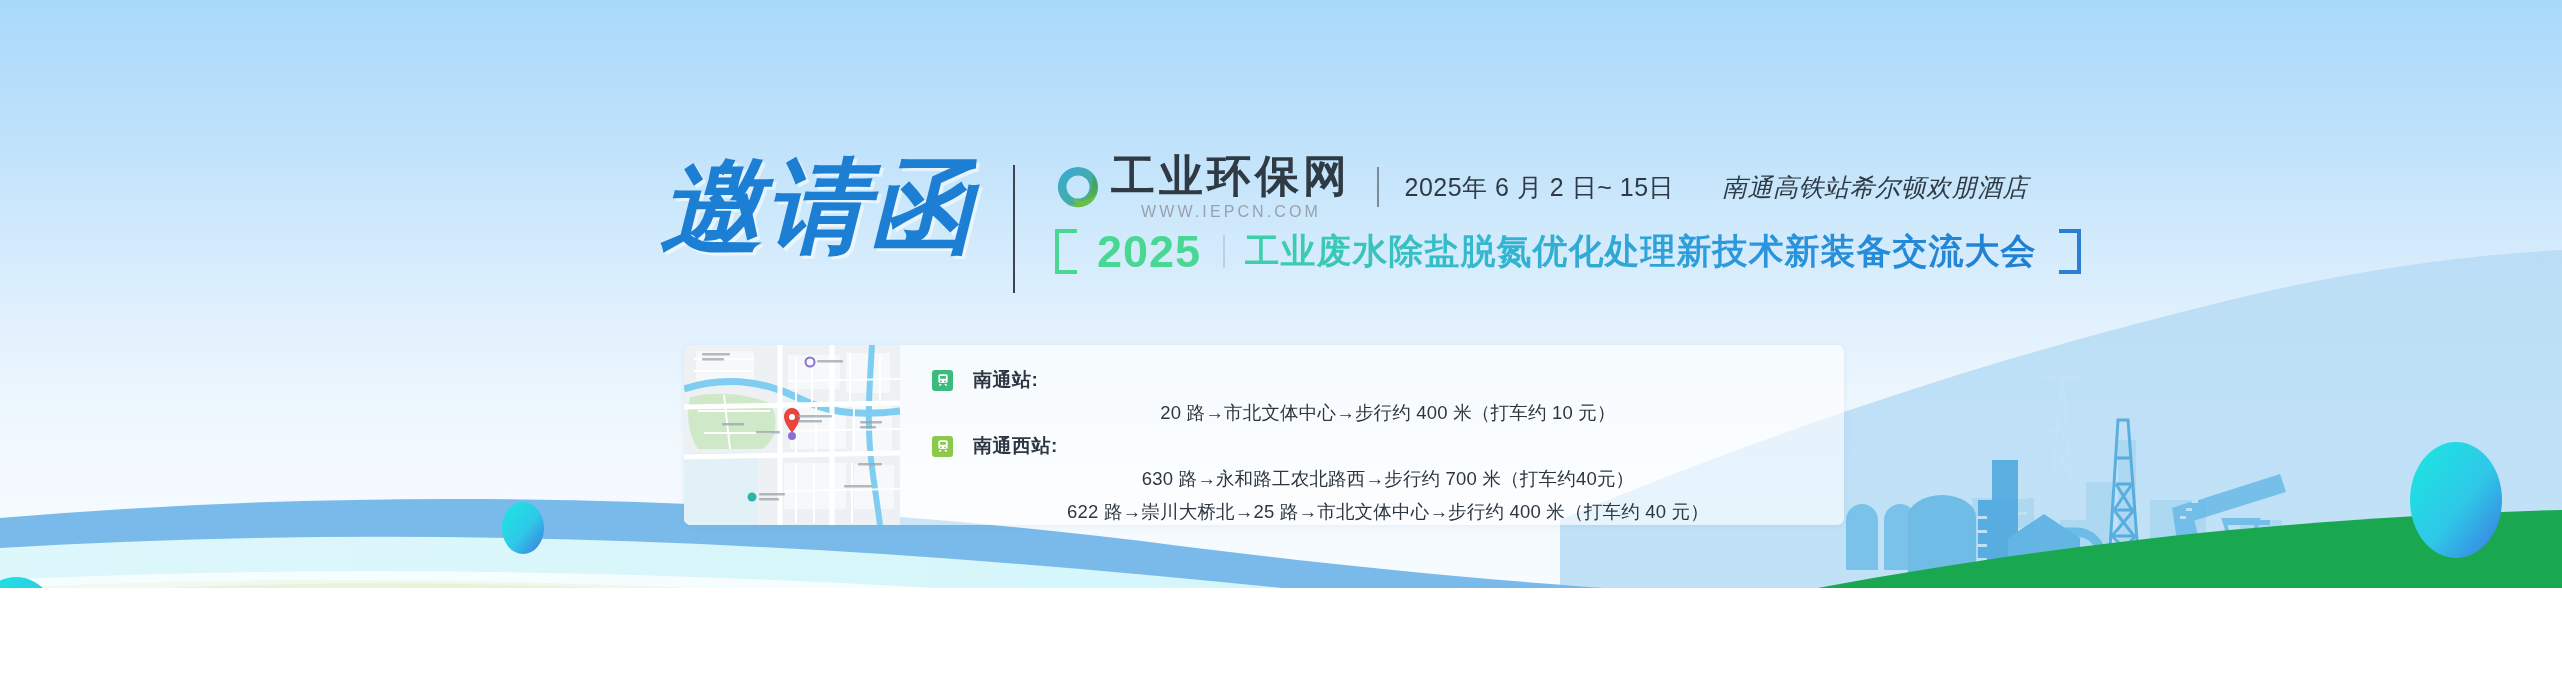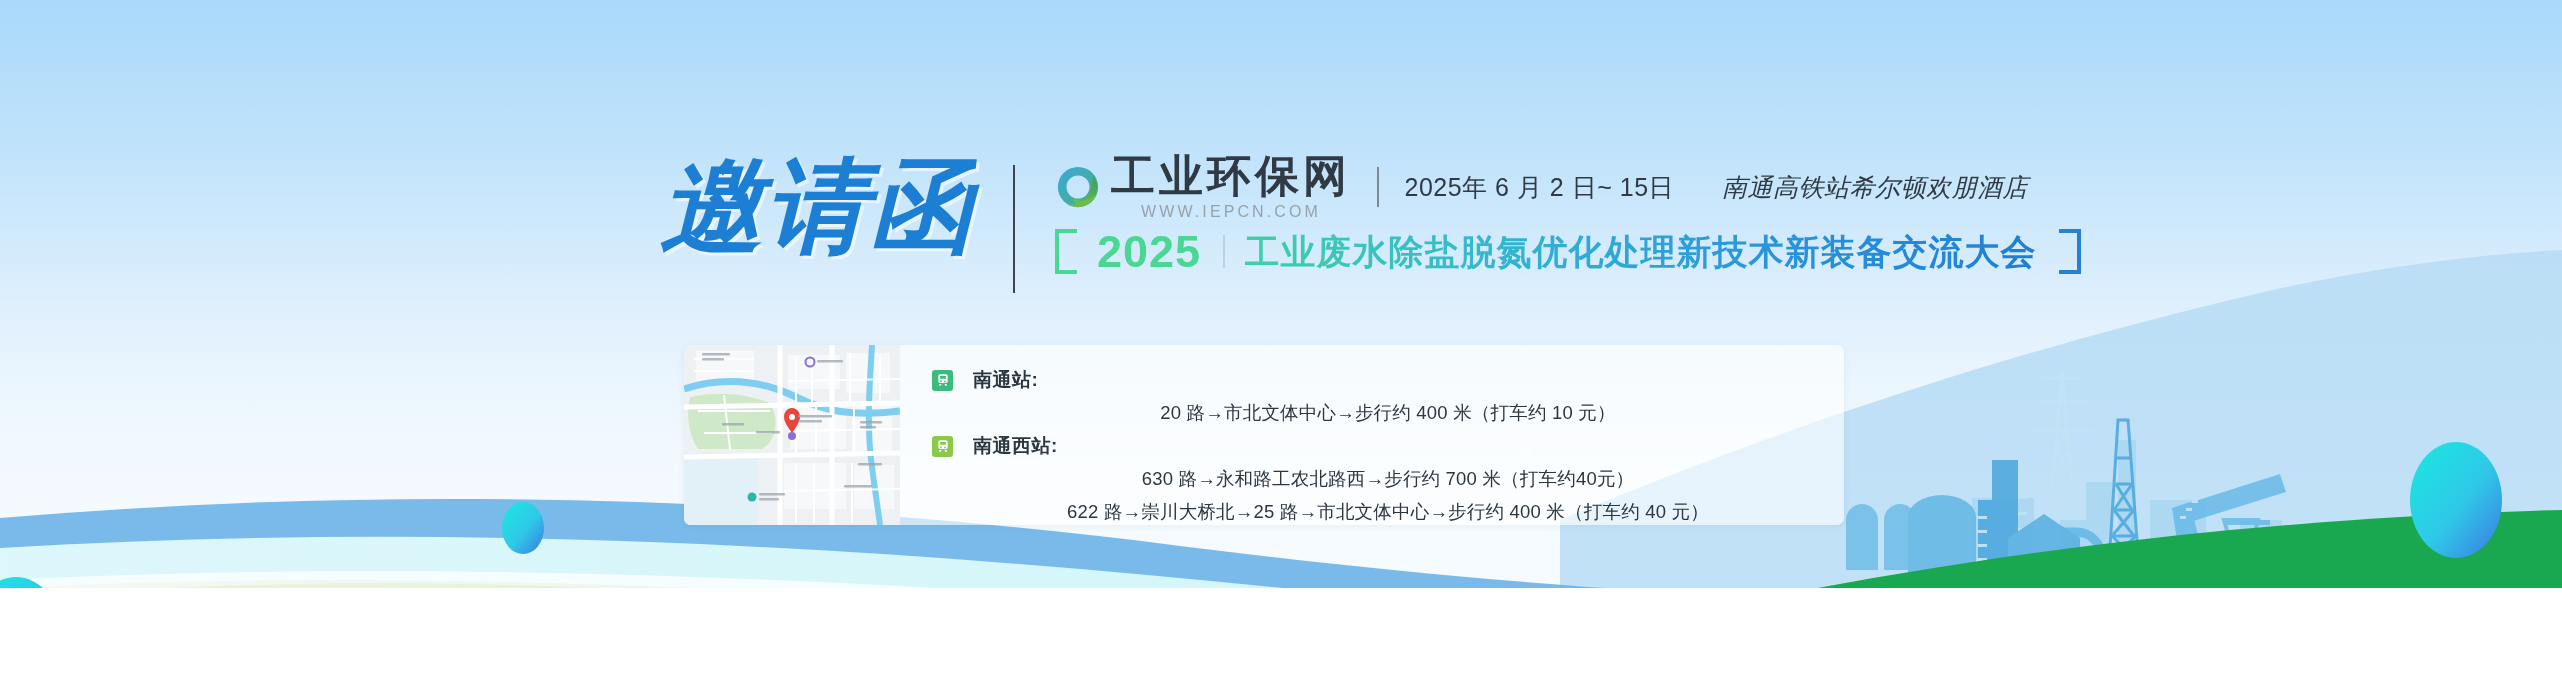--- a/index.html
+++ b/index.html
@@ -71,21 +71,21 @@
     width: 22px; flex: 0 0 22px;
   }
   .brk-l { border-left: 4px solid #4ad693; border-top: 4px solid #4ad693; border-bottom: 4px solid #4ad693; }
   .brk-r { border-right: 4px solid #2b7fd0; border-top: 4px solid #2b7fd0; border-bottom: 4px solid #2b7fd0; }
   .year {
     font-size: 45px; font-weight: 700; color: #4ad693;
     letter-spacing: 1px; padding: 0 22px 0 20px;
     display: flex; align-items: center; line-height: 1;
   }
   .sep-conf { width: 1.5px; background: #b8d3e4; margin: 6px 20px 6px 0; }
-  .conf-lines { display: flex; flex-direction: column; justify-content: center; padding-right: 22px; gap: 38px; }
+  .conf-lines { display: flex; flex-direction: row; justify-content: center; padding-right: 22px; gap: 38px; }
   .conf-line {
     font-size: 35px; font-weight: 700; letter-spacing: 1px;
     line-height: 1.25; white-space: nowrap;
     background: linear-gradient(90deg, #3fd0a8 0%, #33b8cf 30%, #2a95dd 65%, #1f7ed2 100%);
     -webkit-background-clip: text; background-clip: text;
     -webkit-text-fill-color: transparent; color: transparent;
   }
 
   
   .info-card {

